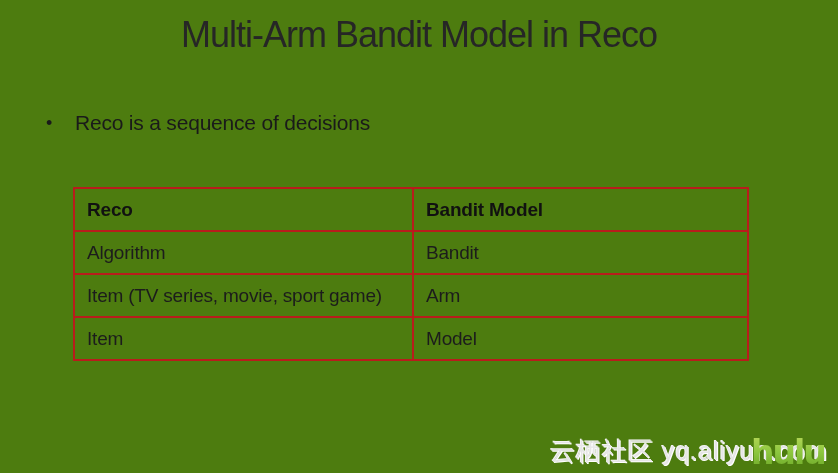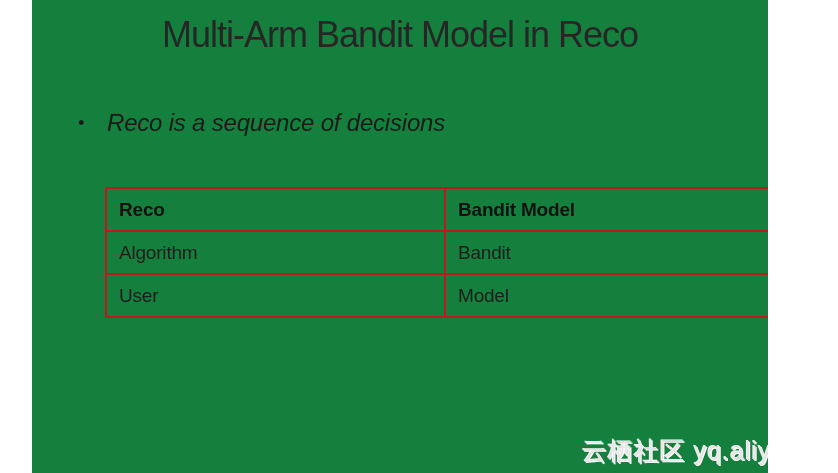--- a/index.html
+++ b/index.html
@@ -2,27 +2,26 @@
 <html><head>
 <meta charset="utf-8">
 <style>
   html, body {
     margin: 0;
     padding: 0;
     background: #ffffff;
   }
   .slide {
     position: relative;
-    width: 736px;
+    width: 838px;
     height: 473px;
-    background: #15803d;
+    background: #4d7c0f;
     overflow: hidden;
     font-family: "Liberation Sans", sans-serif;
     color: #1f1f1f;
-    margin-left: 32px;
   }
   .title {
     position: absolute;
     top: 14px;
     left: 0;
     width: 100%;
     text-align: center;
     font-size: 36px;
     letter-spacing: -1px;
     color: #262626;
@@ -32,26 +31,25 @@
     position: absolute;
     left: 44px;
     top: 109px;
     margin: 0;
     padding: 0;
     list-style: none;
   }
   .bullets li {
     position: relative;
     padding-left: 31px;
-    font-size: 24px;
+    font-size: 21px;
     line-height: 28px;
     color: #1a1a1a;
     letter-spacing: -0.2px;
     white-space: nowrap;
-    font-style: italic;
   }
   .bullets li::before {
     content: "\2022";
     position: absolute;
     left: 2px;
     top: 0;
     font-size: 18px;
     color: #1a1a1a;
   }
   .cmp-table {
@@ -130,21 +128,25 @@
         <th>Reco</th>
         <th>Bandit Model</th>
       </tr>
     </thead>
     <tbody>
       <tr>
         <td>Algorithm</td>
         <td>Bandit</td>
       </tr>
       <tr>
-        <td>User</td>
+        <td>Item (TV series, movie, sport game)</td>
+        <td>Arm</td>
+      </tr>
+      <tr>
+        <td>Item</td>
         <td>Model</td>
       </tr>
     </tbody>
   </table>
 
   <div class="watermark">云栖社区 yq.aliyun.com</div>
 
   <div class="hulu-logo">hulu</div>
 
 </div>

